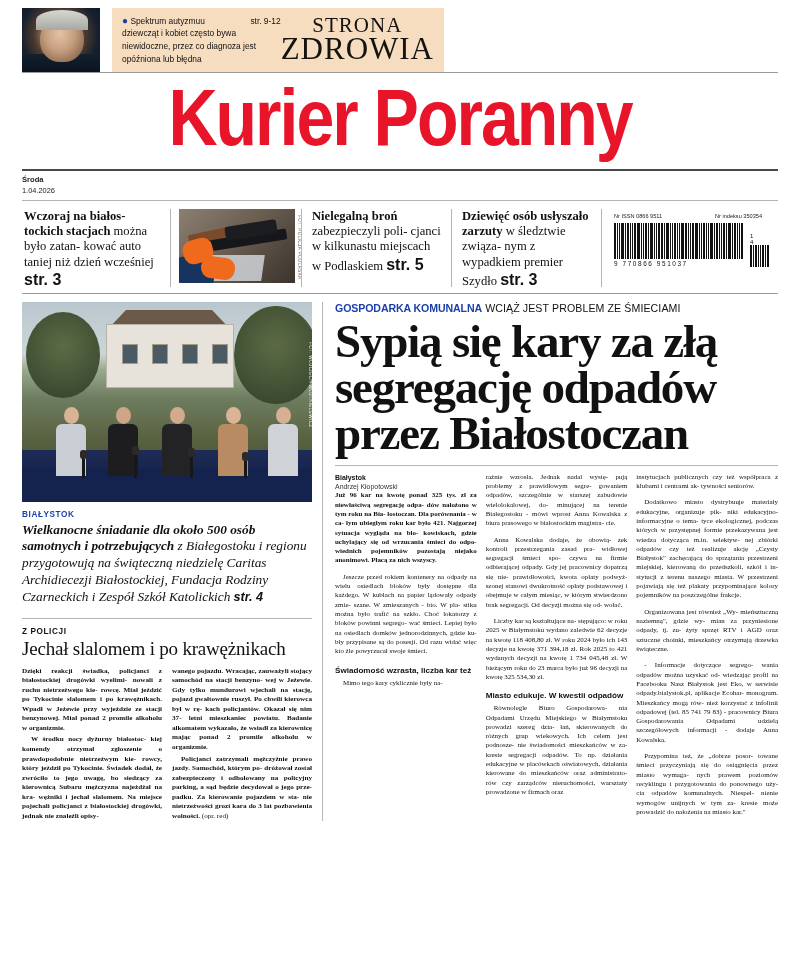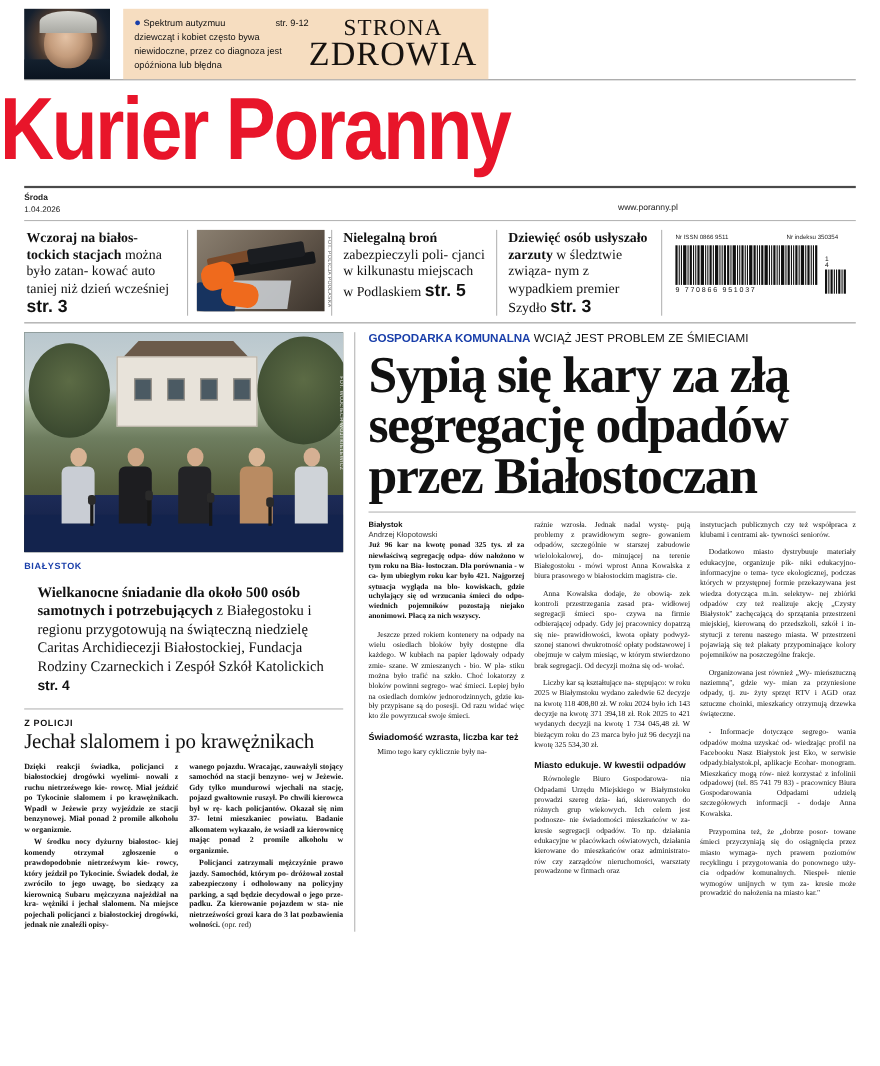--- a/index.html
+++ b/index.html
@@ -44,21 +44,21 @@
   .zdrowia-logo{
     flex:0 0 132px;text-align:center;font-family:"Liberation Serif",serif;
     line-height:.92;color:#16120f;
   }
   .zdrowia-logo .l1{font-size:21px;letter-spacing:1px;display:block;}
   .zdrowia-logo .l2{font-size:31px;letter-spacing:1px;display:block;}
 
   .rule{height:1px;background:#9a9a9a;margin:0 22px;}
 
   
-  .masthead{text-align:left;padding:6px 0 0 0;}
+  .masthead{text-align:center;padding:6px 0 0 0;}
   .masthead .title{
     font-family:"Liberation Sans",sans-serif;font-weight:bold;
     font-size:68px;letter-spacing:-2px;color:#e8152a;line-height:1;
     margin:0;padding:4px 0 2px 0;
     transform:scaleY(1.18);transform-origin:center;
   }
   .mast-rule{height:2px;background:#4a4a4a;margin:16px 22px 0 22px;}
 
   .infobar{
     display:flex;align-items:flex-start;margin:3px 22px 0 22px;
@@ -129,21 +129,21 @@
   .lp-credit{
     position:absolute;right:-1px;top:40px;font-size:4.6px;color:#eee;
     writing-mode:vertical-rl;font-family:"Liberation Sans",sans-serif;letter-spacing:.4px;
   }
 
   .kicker{
     font-family:"Liberation Sans",sans-serif;font-weight:bold;font-size:8.2px;
     letter-spacing:.6px;color:#1a3faa;margin:8px 0 3px 0;
   }
   .kicker-dark{color:#111;}
-  .lead-text{margin:12px;font-size:13.3px;line-height:1.27;}
+  .lead-text{margin:0;font-size:13.3px;line-height:1.27;font-style:italic;}
   .lead-text b{font-weight:bold;}
   .lead-text .pg{font-family:"Liberation Sans",sans-serif;font-weight:bold;font-size:12.6px;}
 
   .sep-rule{height:1px;background:#b5b5b5;margin:12px 0 7px 0;}
 
   .police-title{
     font-size:19px;line-height:1.1;margin:2px 0 7px 0;font-weight:normal;
     font-family:"Liberation Serif",serif;letter-spacing:-.2px;
   }
   .police-cols{display:flex;gap:10px;}
@@ -209,21 +209,20 @@
   <div class="masthead">
     <div class="title">Kurier Poranny</div>
   </div>
   <div class="mast-rule"></div>
 
   <div class="infobar">
     <div class="left">
       <b>Środa</b><br>
       <span>1.04.2026</span>
     </div>
-    <div class="center">www.poranny.pl</div>
   </div>
   <div class="infobar-rule"></div>
 
   <div class="teasers">
 
     <div class="teaser t1">
       <p>
         <span class="hl">Wczoraj na białos- tockich stacjach</span>
         <span>można było zatan- kować auto taniej niż dzień wcześniej </span><span class="pg">str. 3</span>
       </p>

